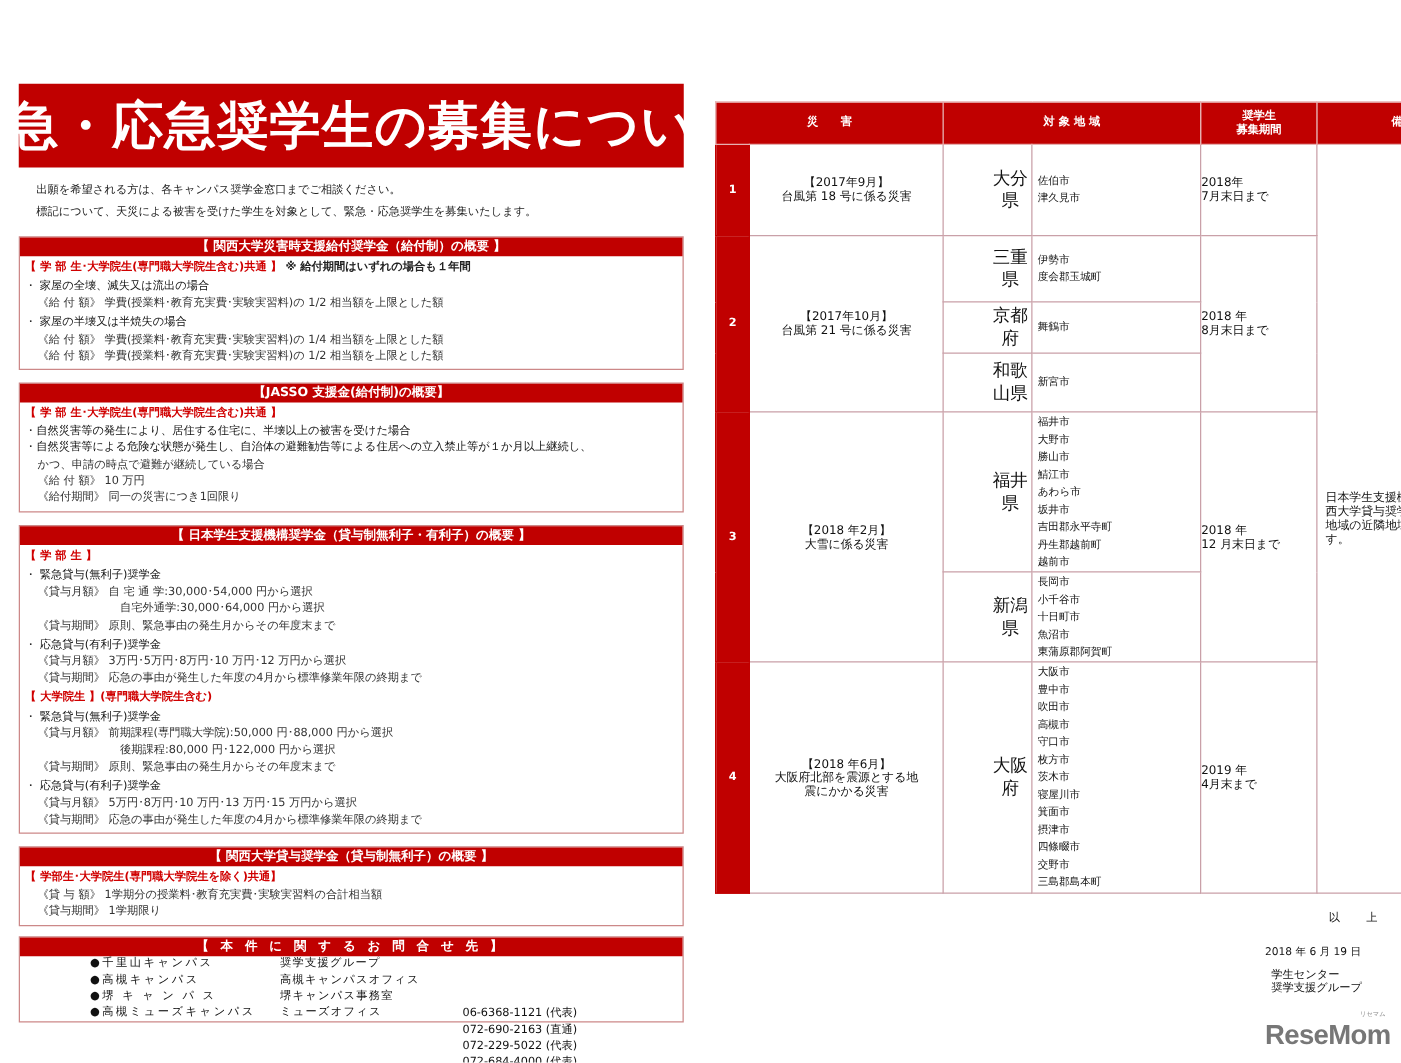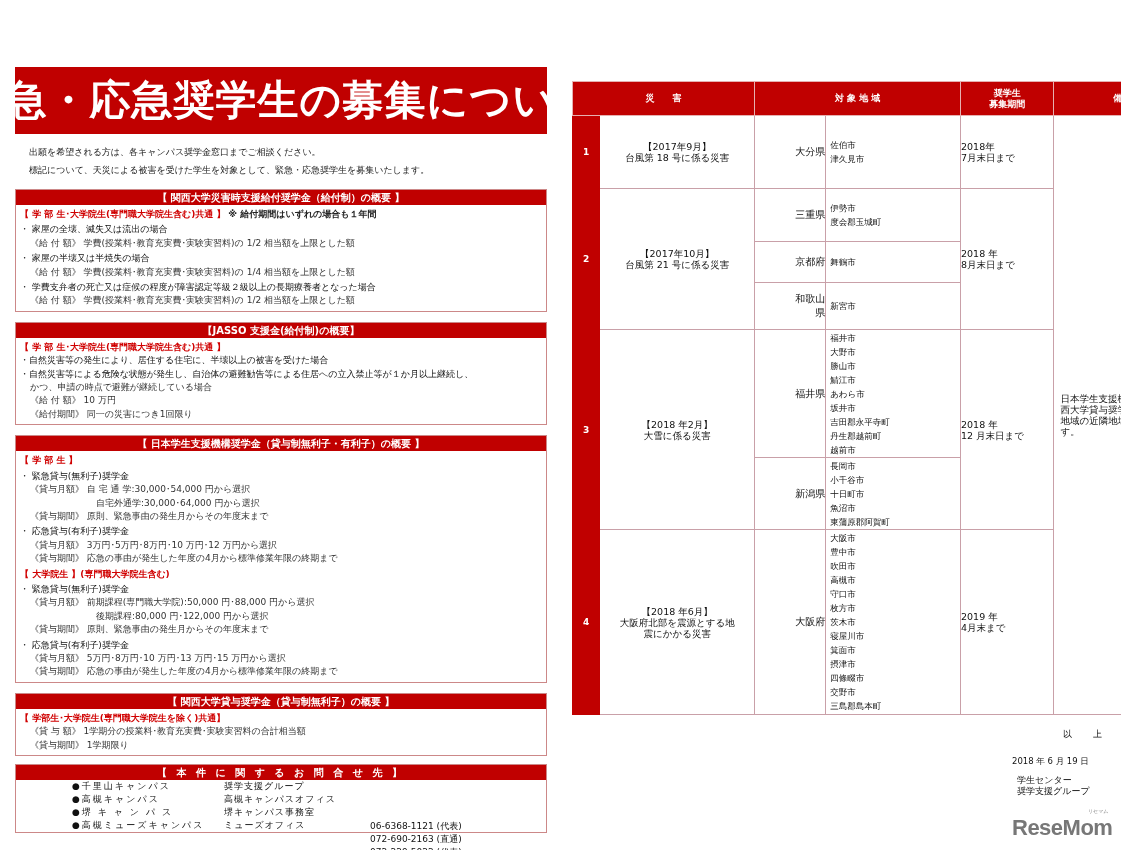--- a/index.html
+++ b/index.html
@@ -43,21 +43,21 @@
   table.dis th {
     background: #c00000; color: #fff; font-weight: bold; height: 34px;
     border: 1px solid #e6b0b0; font-size: 9px; line-height: 11px;
   }
   table.dis td { border: 1px solid #c9a0a8; vertical-align: middle; }
   td.num {
     width: 23px; background: #c00000; color: #fff; font-weight: bold;
     text-align: center; border-color: #c00000 !important; font-size: 9px;
   }
   td.name { width: 131px; text-align: center; line-height: 11px; font-size: 9.5px; }
-  td.pref { width: 60px; text-align: right; font-size: 10px; padding-left: 36px; }
+  td.pref { width: 60px; text-align: center; font-size: 14px; padding-left: 36px; }
   td.cities { width: 114px; padding-left: 4px; font-size: 8.5px; line-height: 14px; }
   td.period { width: 79px; text-align: left; line-height: 11px; font-size: 9.5px; }
   td.remarks { width: 123px; padding: 0 4px 0 6px; line-height: 11px; font-size: 9.5px; }
 
   
   .ijo { position: absolute; left: 1063px; top: 728px; font-size: 9px; letter-spacing: 6px; }
   .date { position: absolute; left: 1012px; top: 756px; font-size: 8.5px; }
   .dept { position: absolute; left: 1017px; top: 775px; font-size: 9px; line-height: 11px; }
   .logo {
     position: absolute; left: 1012px; top: 815px; font-family: "Liberation Sans", sans-serif;
@@ -80,21 +80,20 @@
     <div class="box-head">【 関西大学災害時支援給付奨学金（給付制）の概要 】</div>
     <div class="box-body">
       <div class="row-line">
         <span class="red">【 学 部 生･大学院生(専門職大学院生含む)共通 】</span>
         <span class="note">※ 給付期間はいずれの場合も１年間</span>
       </div>
       <div class="bullet">・ 家屋の全壊、滅失又は流出の場合</div>
       <div class="sub">《給 付 額》 学費(授業料･教育充実費･実験実習料)の 1/2 相当額を上限とした額</div>
       <div class="bullet">・ 家屋の半壊又は半焼失の場合</div>
       <div class="sub">《給 付 額》 学費(授業料･教育充実費･実験実習料)の 1/4 相当額を上限とした額</div>
-      <div class="bullet">・ 学費支弁者の死亡又は症候の程度が障害認定等級２級以上の長期療養者となった場合</div>
       <div class="sub">《給 付 額》 学費(授業料･教育充実費･実験実習料)の 1/2 相当額を上限とした額</div>
     </div>
   </div>
 
   <div class="box">
     <div class="box-head">【JASSO 支援金(給付制)の概要】</div>
     <div class="box-body">
       <div class="red">【 学 部 生･大学院生(専門職大学院生含む)共通 】</div>
       <div class="row-line">・自然災害等の発生により、居住する住宅に、半壊以上の被害を受けた場合</div>
       <div class="row-line">・自然災害等による危険な状態が発生し、自治体の避難勧告等による住居への立入禁止等が１か月以上継続し、</div>

